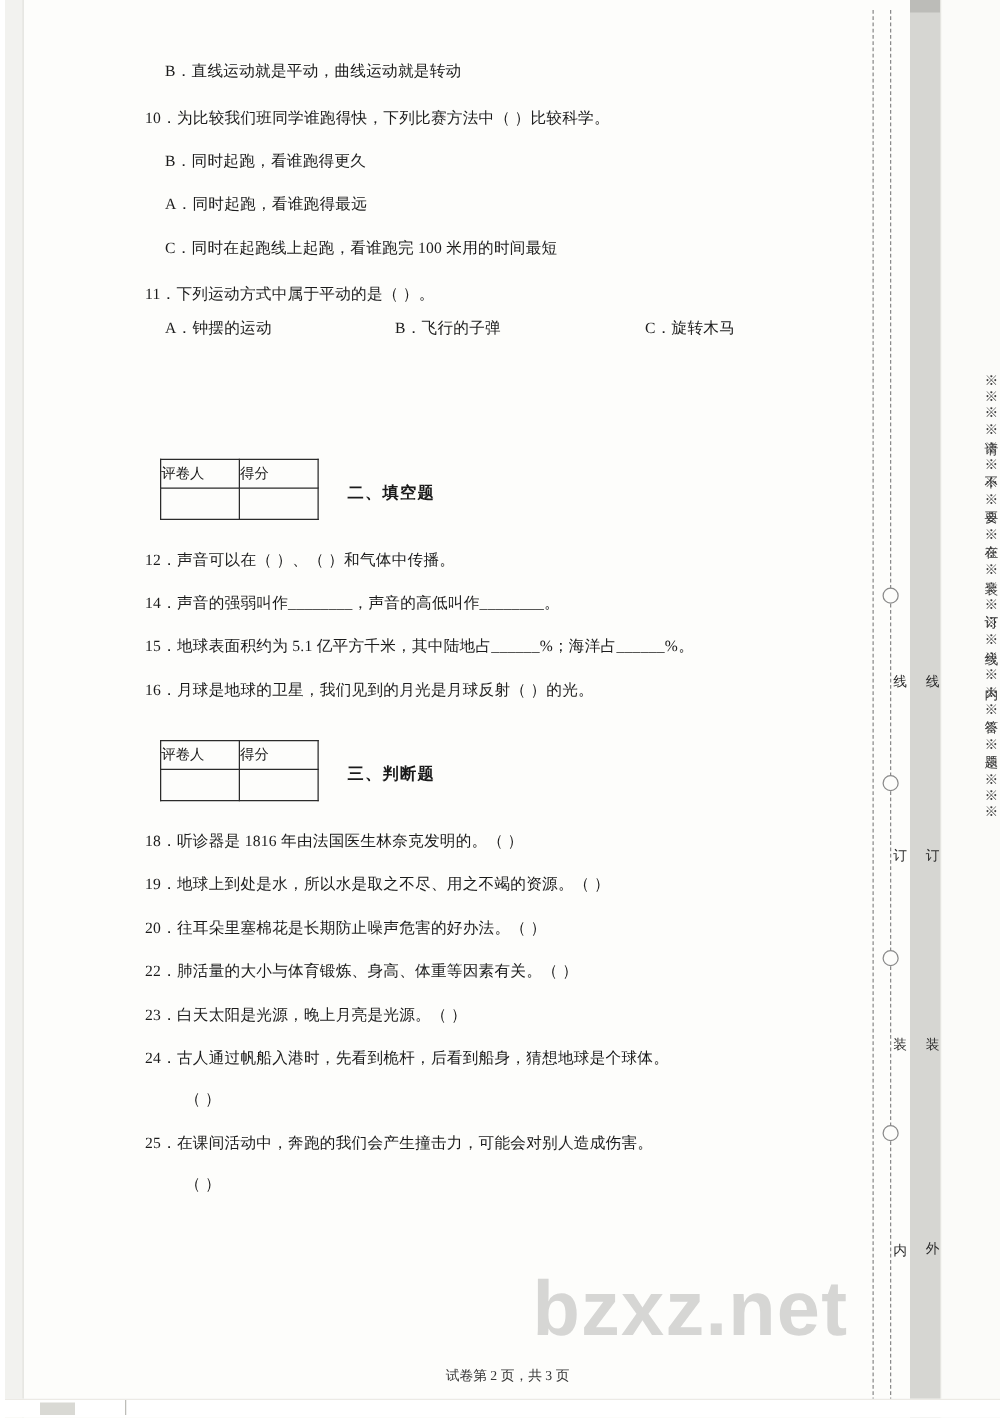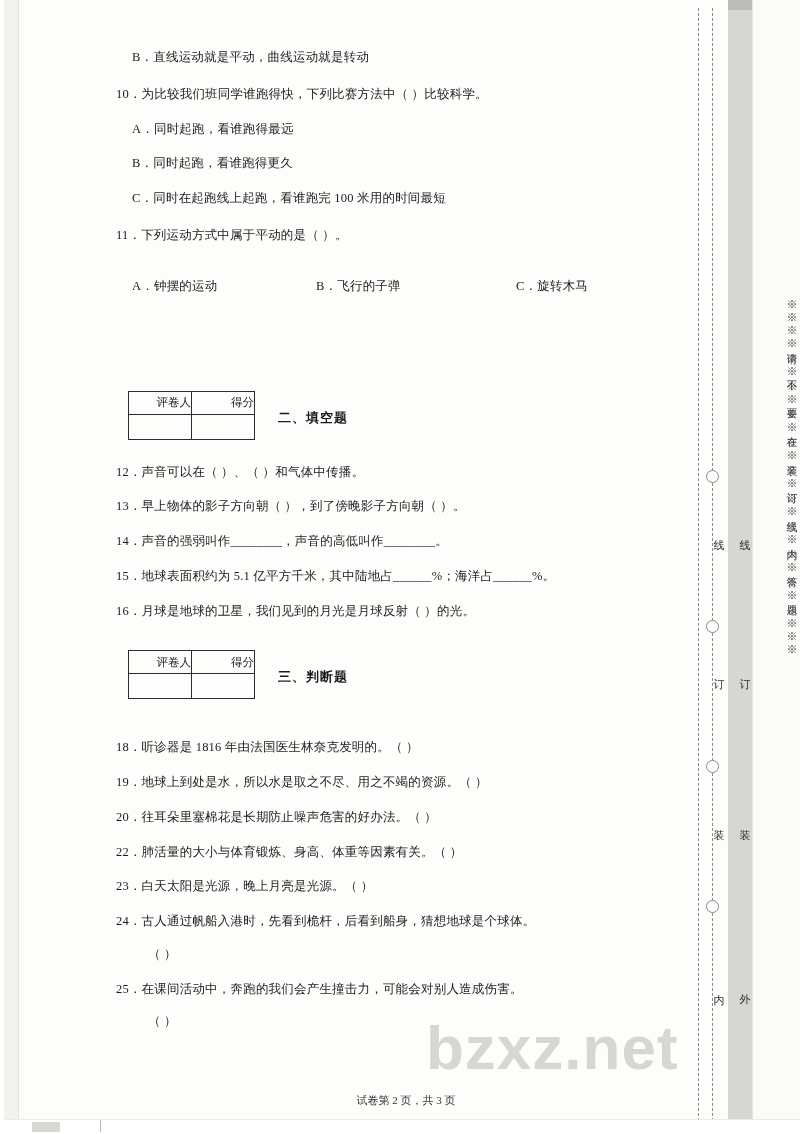--- a/index.html
+++ b/index.html
@@ -129,21 +129,21 @@
     letter-spacing: 0.2px;
   }
   .q {
     margin-top: 18px;
   }
   .opt {
     margin-top: 16px;
     padding-left: 16px;
   }
   .opt-row {
-    margin-top: 32px;
+    margin-top: 8px;
     padding-left: 16px;
     position: relative;
     height: 18px;
   }
   .opt-row span.c1 { position: absolute; left: 16px; }
   .opt-row span.c2 { position: absolute; left: 200px; }
   .opt-row span.c3 { position: absolute; left: 400px; }
   .cont-line { margin-top: 14px; padding-left: 32px; }
 
   
@@ -154,21 +154,21 @@
   }
   .grader-table {
     position: absolute;
     left: 12px; top: 0;
     border-collapse: collapse;
   }
   .grader-table td {
     border: 1px solid #2b2b2b;
     width: 62px;
     height: 22px;
-    text-align: right;
+    text-align: left;
     font-size: 11.5px;
     padding: 0;
   }
   .grader-table td.blank { height: 24px; }
   .section-title {
     position: absolute;
     left: 162px;
     top: 18px;
     font-size: 13px;
     font-weight: bold;
@@ -204,22 +204,22 @@
 <div class="page">
 
   <div class="paper-edge-left"></div>
 
   <div class="content">
 
     <div style="height:32px"></div>
 
     <p class="line opt">B．直线运动就是平动，曲线运动就是转动</p>
     <p class="line q">10．为比较我们班同学谁跑得快，下列比赛方法中（        ）比较科学。</p>
+    <p class="line opt">B．同时起跑，看谁跑得更久</p>
     <p class="line opt">A．同时起跑，看谁跑得最远</p>
-    <p class="line opt">B．同时起跑，看谁跑得更久</p>
     <p class="line opt">C．同时在起跑线上起跑，看谁跑完 100 米用的时间最短</p>
     <p class="line q">11．下列运动方式中属于平动的是（        ）。</p>
     <div class="line opt-row">
       <span class="c1">A．钟摆的运动</span>
       <span class="c2">B．飞行的子弹</span>
       <span class="c3">C．旋转木马</span>
     </div>
 
     <div class="section" style="margin-top:96px">
       <table class="grader-table">
@@ -231,42 +231,41 @@
         <tr>
           <td class="blank"></td>
           <td class="blank"></td>
         </tr>
       </tbody>
         </table>
       <div class="section-title">二、填空题</div>
     </div>
 
     <p class="line" style="margin-top:14px">12．声音可以在（        ）、（        ）和气体中传播。</p>
-    <p class="line" style="margin-top:16px">13．早上物体的影子方向朝（        ），到了傍晚影子方向朝（        ）。</p>
     <p class="line" style="margin-top:16px">14．声音的强弱叫作________，声音的高低叫作________。</p>
     <p class="line" style="margin-top:16px">15．地球表面积约为 5.1 亿平方千米，其中陆地占______%；海洋占______%。</p>
     <p class="line" style="margin-top:16px">16．月球是地球的卫星，我们见到的月光是月球反射（        ）的光。</p>
 
     <div class="section" style="margin-top:30px">
       <table class="grader-table">
         <tbody>
             <tr>
           <td>评卷人</td>
           <td>得分</td>
         </tr>
         <tr>
           <td class="blank"></td>
           <td class="blank"></td>
         </tr>
       </tbody>
         </table>
       <div class="section-title">三、判断题</div>
     </div>
 
-    <p class="line" style="margin-top:30px">18．听诊器是 1816 年由法国医生林奈克发明的。（        ）</p>
+    <p class="line" style="margin-top:14px">18．听诊器是 1816 年由法国医生林奈克发明的。（        ）</p>
     <p class="line" style="margin-top:16px">19．地球上到处是水，所以水是取之不尽、用之不竭的资源。（        ）</p>
     <p class="line" style="margin-top:16px">20．往耳朵里塞棉花是长期防止噪声危害的好办法。（        ）</p>
     <p class="line" style="margin-top:16px">22．肺活量的大小与体育锻炼、身高、体重等因素有关。（        ）</p>
     <p class="line" style="margin-top:16px">23．白天太阳是光源，晚上月亮是光源。（        ）</p>
     <p class="line" style="margin-top:16px">24．古人通过帆船入港时，先看到桅杆，后看到船身，猜想地球是个球体。</p>
     <p class="line cont-line">（        ）</p>
     <p class="line" style="margin-top:16px">25．在课间活动中，奔跑的我们会产生撞击力，可能会对别人造成伤害。</p>
     <p class="line cont-line">（        ）</p>
 
     <div class="footer">试卷第 2 页，共 3 页</div>

